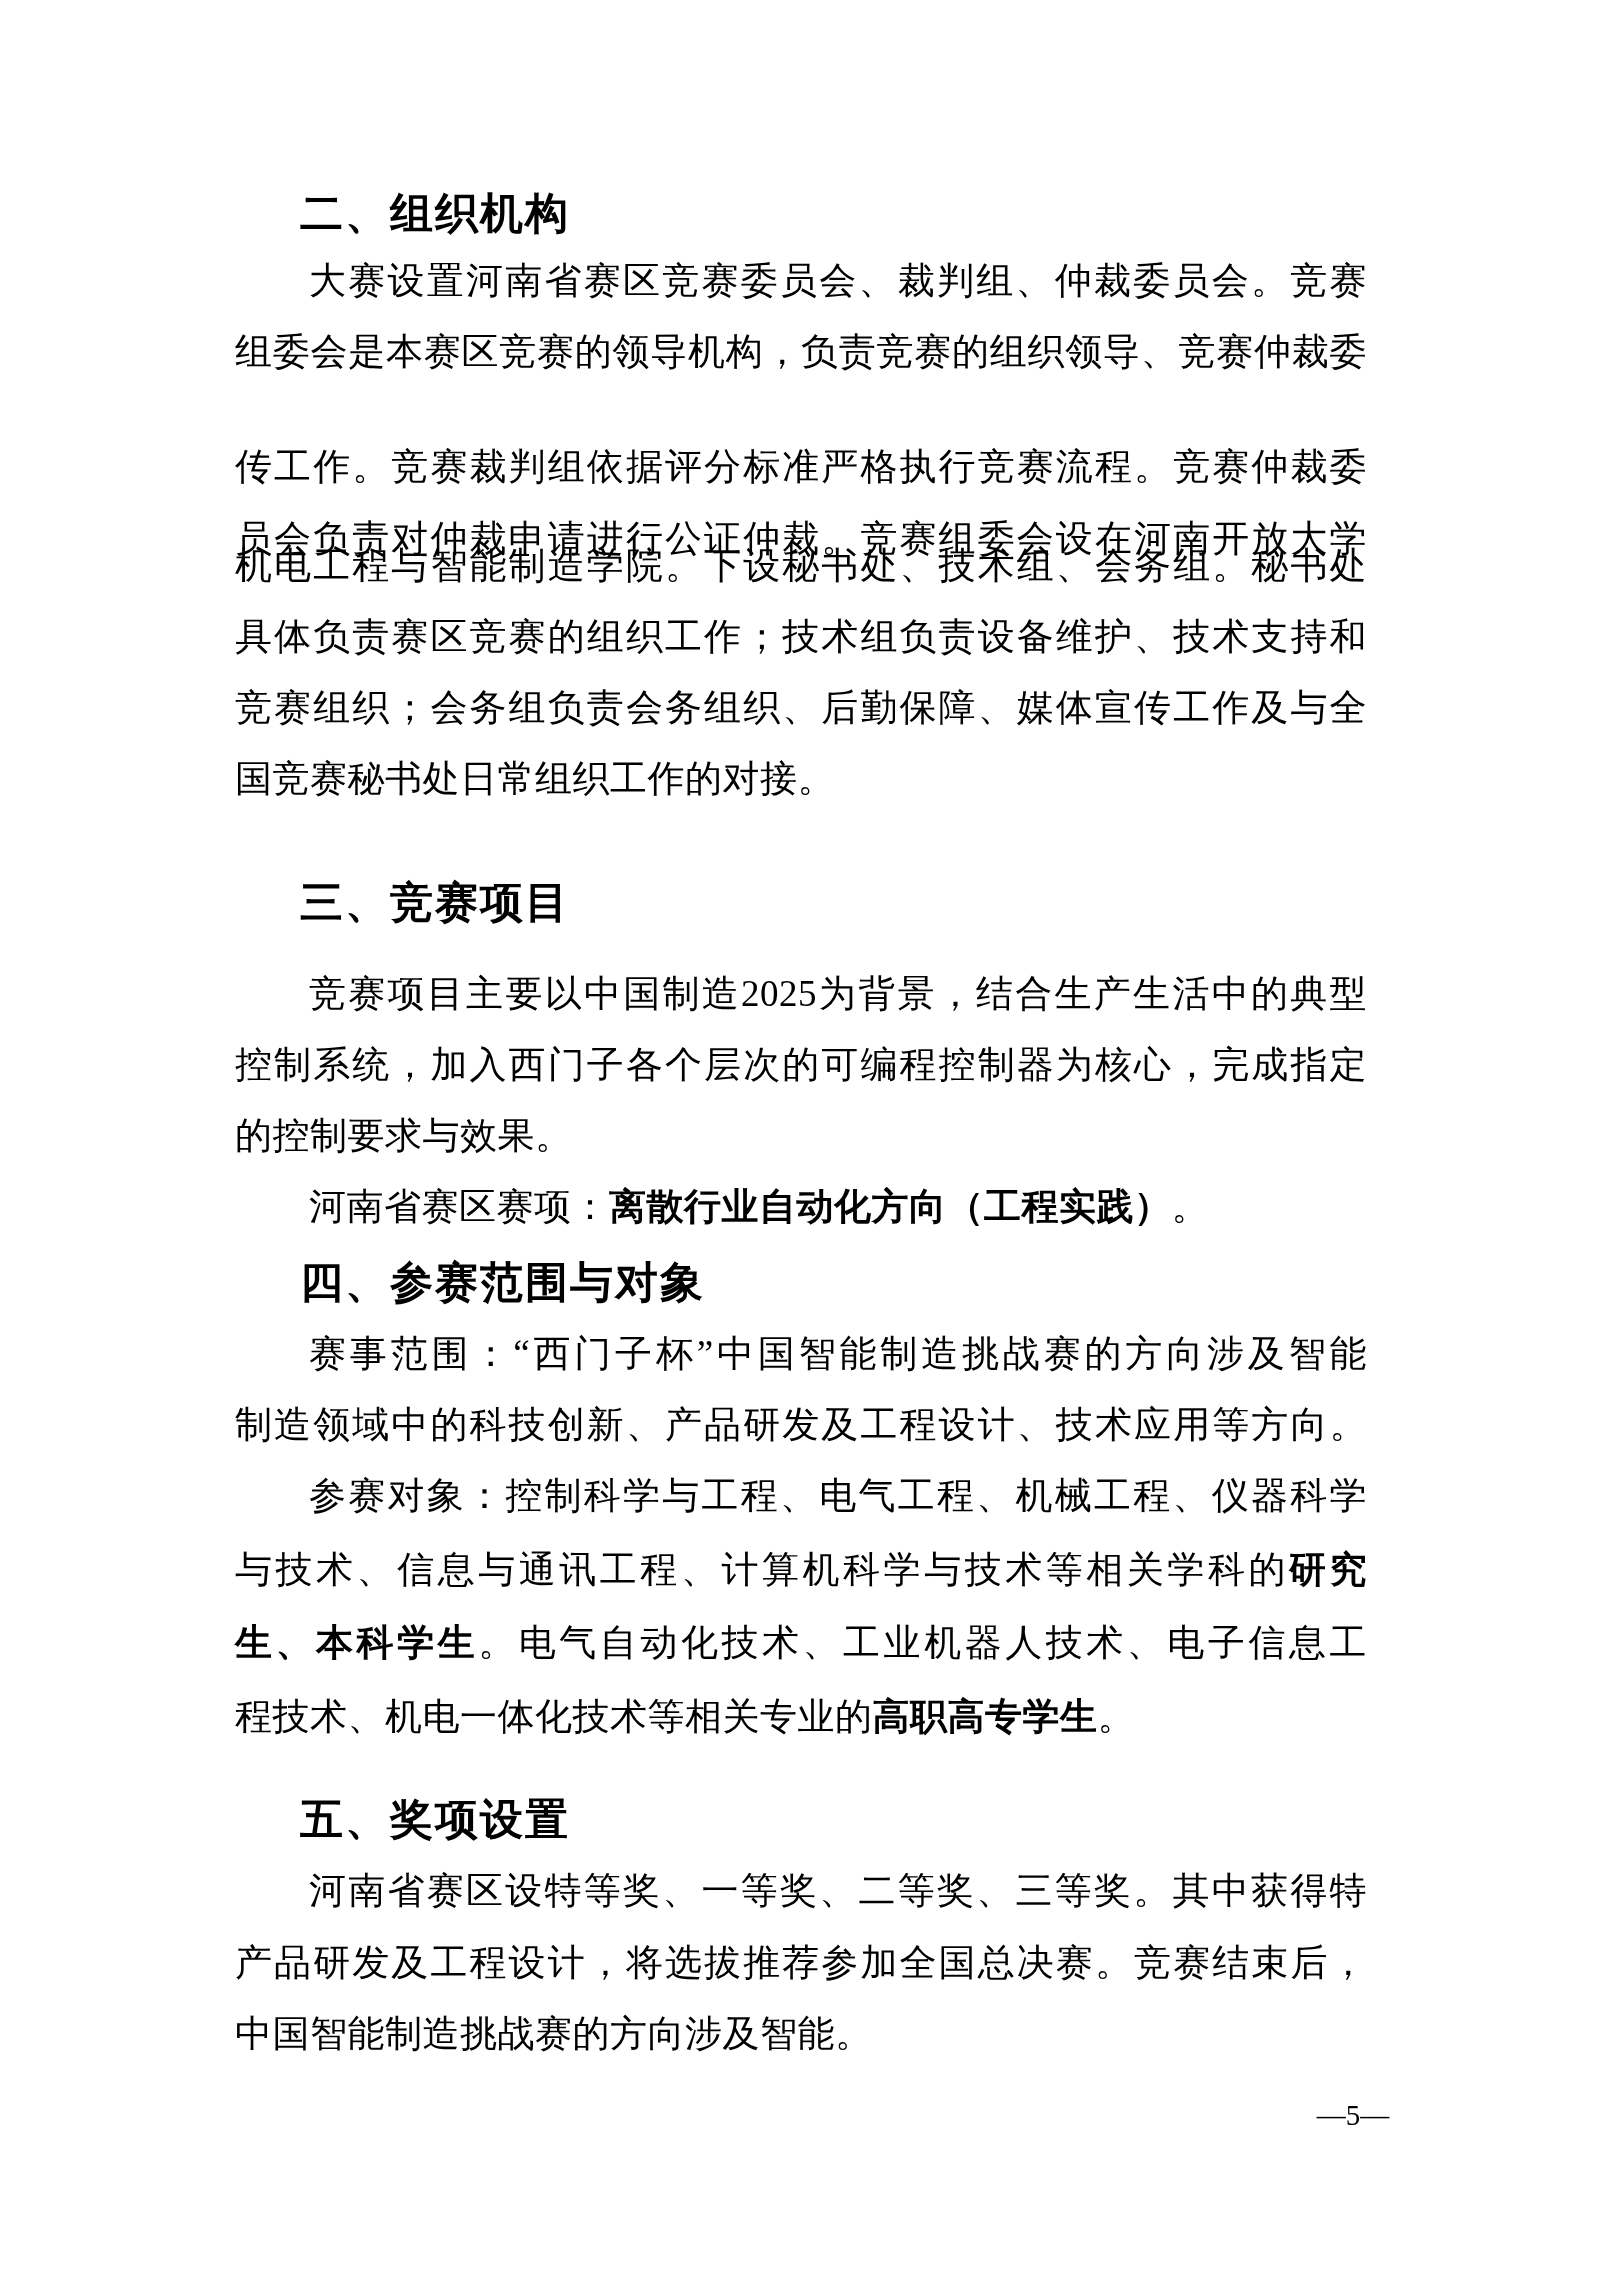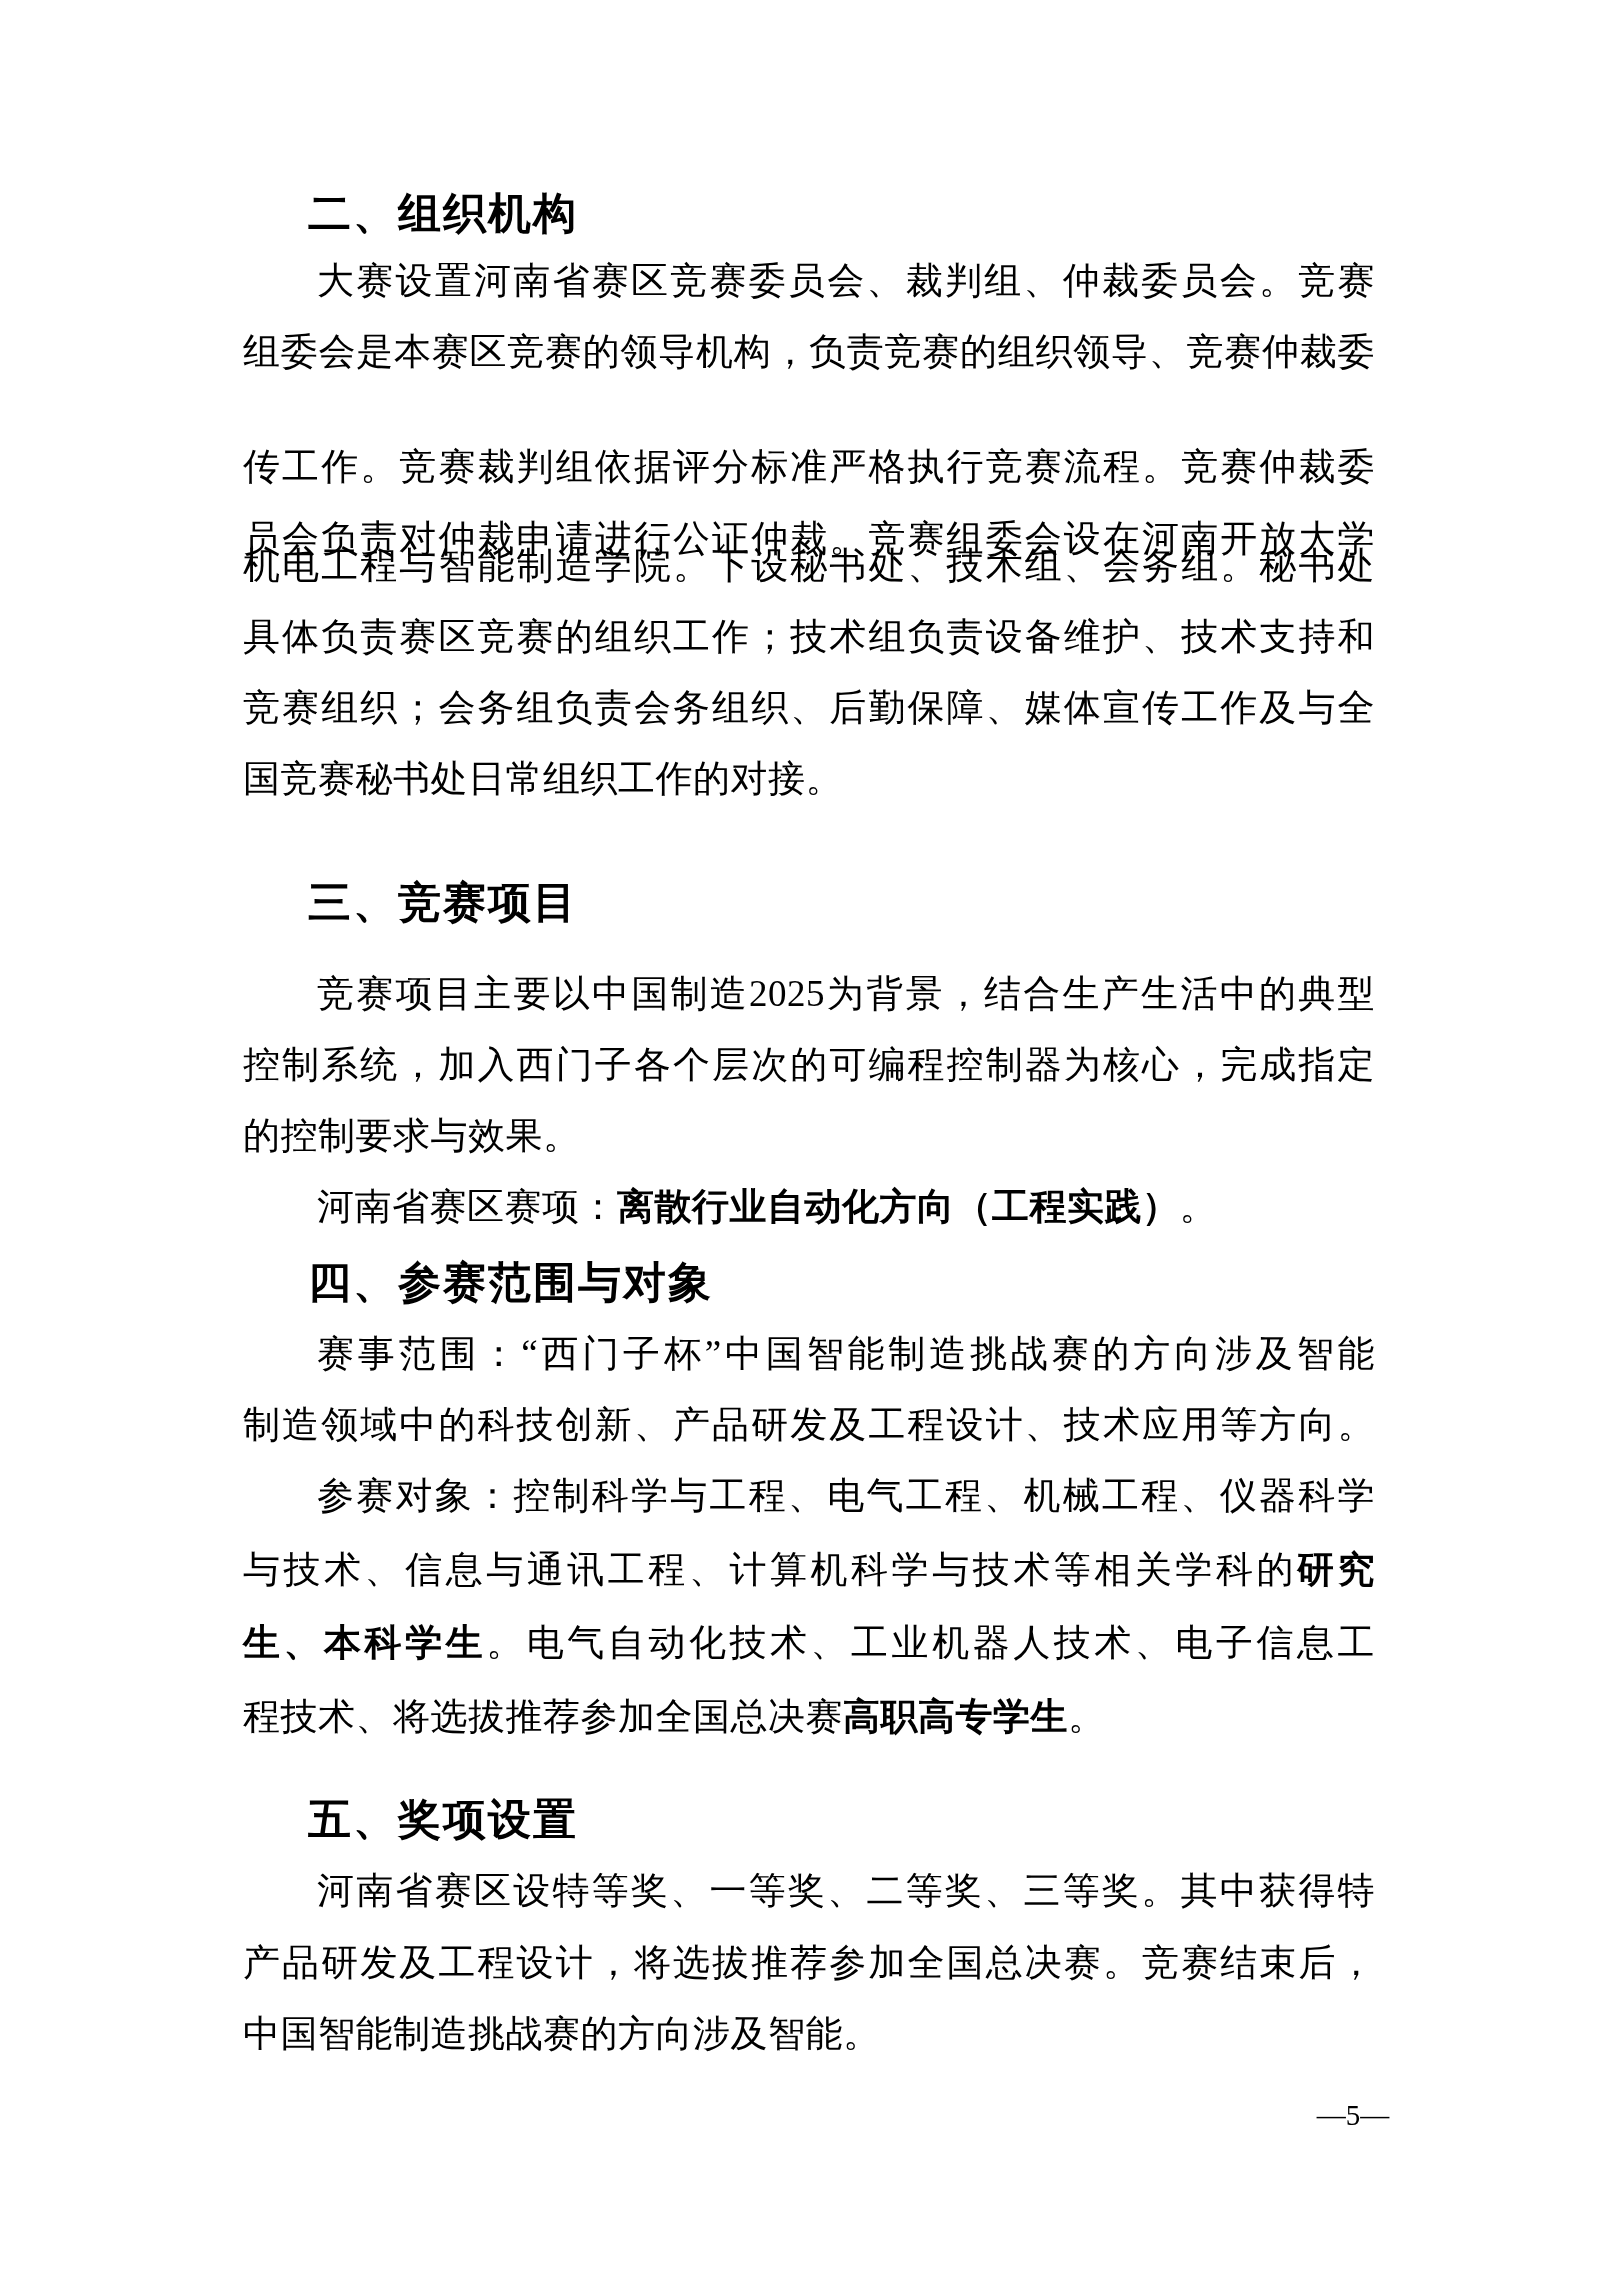--- a/index.html
+++ b/index.html
@@ -8,21 +8,21 @@
     width: 1620px;
     height: 2291px;
     margin: 0 auto;
     background: #ffffff;
     color: #000000;
     font-family: "Liberation Serif", "DejaVu Serif", serif;
     overflow: hidden;
   }
   .line {
     position: absolute;
-    left: 243px;
+    left: 235px;
     width: 1132px;
     height: 49px;
     font-size: 37px;
     line-height: 47px;
     letter-spacing: 0.5px;
     white-space: normal;
   }
   .line.j {
     text-align: justify;
     text-align-last: justify;
@@ -74,21 +74,21 @@
       <div class="line indent j" style="top: 970px;"><span>竞赛项目主要以中国制造2025为背景，结合生产生活中的典型</span></div>
       <div class="line j" style="top: 1041px;"><span>控制系统，加入西门子各个层次的可编程控制器为核心，完成指定</span></div>
       <div class="line" style="top: 1112px;"><span>的控制要求与效果。</span></div>
       <div class="line indent" style="top: 1183px;"><span>河南省赛区赛项：</span><span class="b">离散行业自动化方向（工程实践）</span><span>。</span></div>
       <div class="line heading" style="top: 1259px;"><span class="b">四、参赛范围与对象</span></div>
       <div class="line indent j" style="top: 1330px;"><span>赛事范围：“西门子杯”中国智能制造挑战赛的方向涉及智能</span></div>
       <div class="line j" style="top: 1401px;"><span>制造领域中的科技创新、产品研发及工程设计、技术应用等方向。</span></div>
       <div class="line indent j" style="top: 1472px;"><span>参赛对象：控制科学与工程、电气工程、机械工程、仪器科学</span></div>
       <div class="line j" style="top: 1546px;"><span>与技术、信息与通讯工程、计算机科学与技术等相关学科的</span><span class="b">研究</span></div>
       <div class="line j" style="top: 1619px;"><span class="b">生、本科学生</span><span>。电气自动化技术、工业机器人技术、电子信息工</span></div>
-      <div class="line" style="top: 1693px;"><span>程技术、将选拔推荐参加全国总决赛</span><span class="b">高职高专学生</span><span>。</span></div>
+      <div class="line" style="top: 1693px;"><span>程技术、机电一体化技术等相关专业的</span><span class="b">高职高专学生</span><span>。</span></div>
       <div class="line heading" style="top: 1796px;"><span class="b">五、奖项设置</span></div>
       <div class="line indent j" style="top: 1867px;"><span>河南省赛区设特等奖、一等奖、二等奖、三等奖。其中获得特</span></div>
       <div class="line j" style="top: 1939px;"><span>产品研发及工程设计，将选拔推荐参加全国总决赛。竞赛结束后，</span></div>
       <div class="line" style="top: 2010px;"><span>中国智能制造挑战赛的方向涉及智能。</span></div>
     </div>
   <div class="pagenum">—5—</div>
 </div>
 
 
 </body></html>

